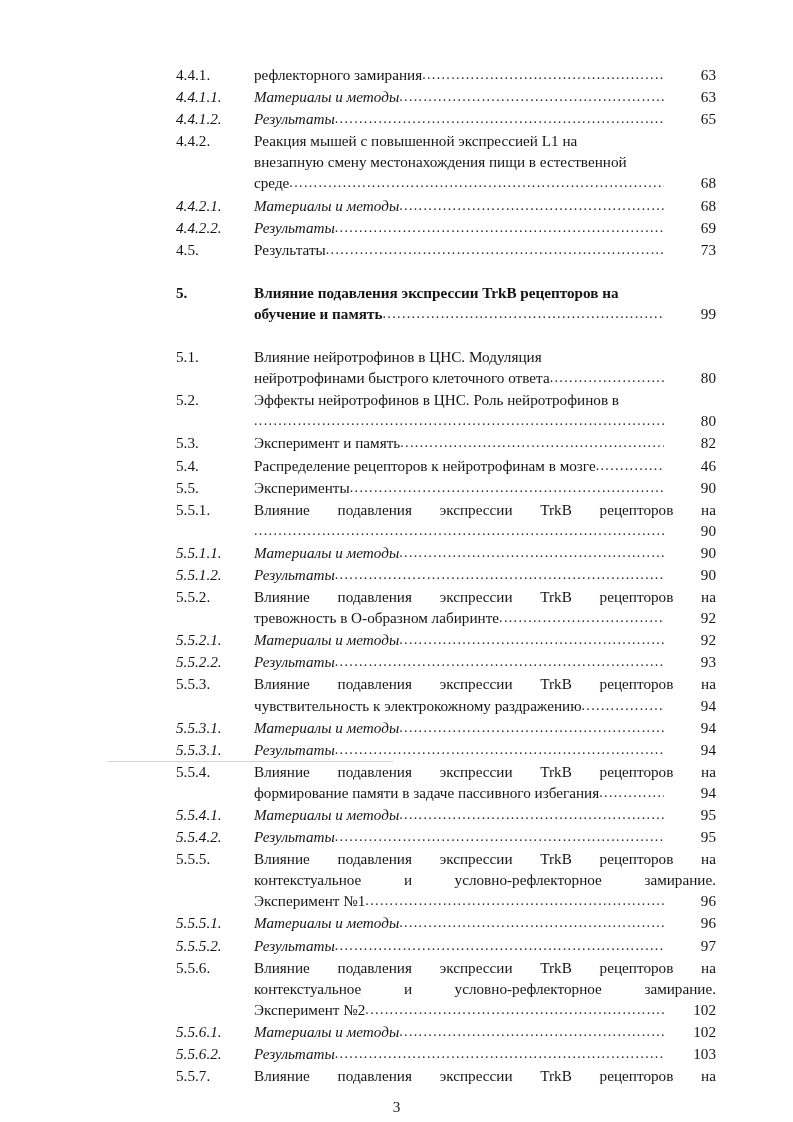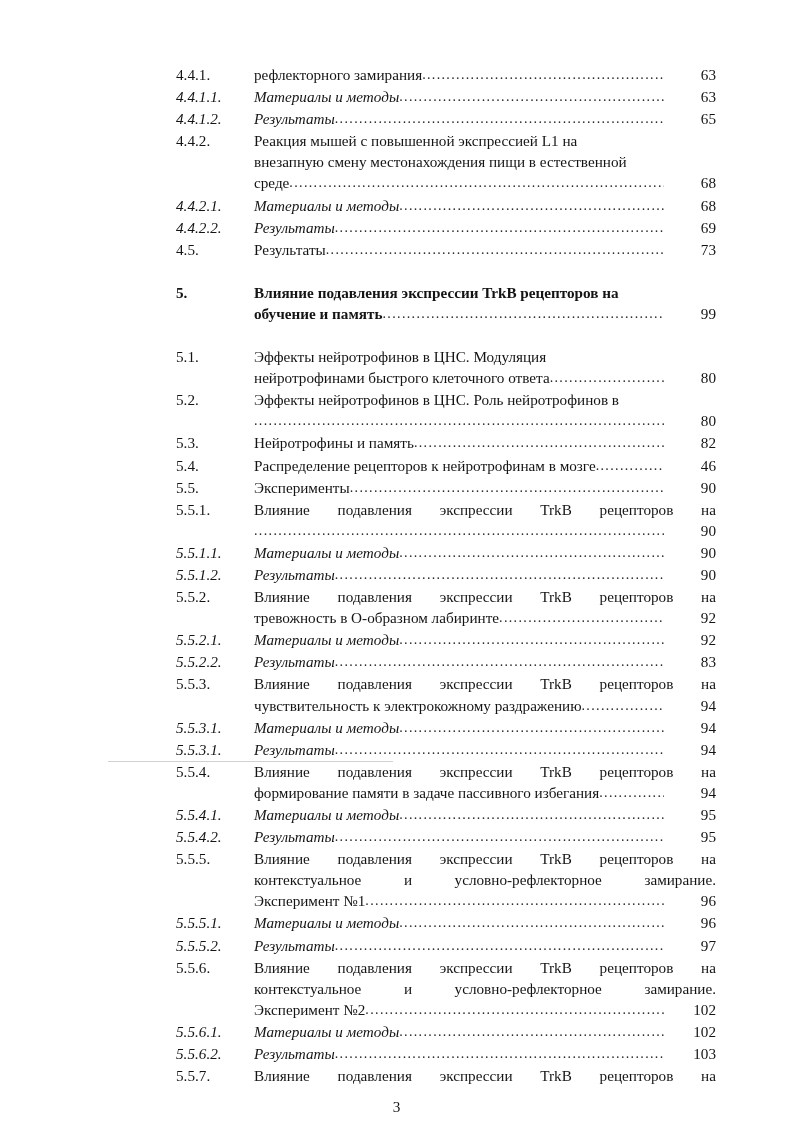--- a/index.html
+++ b/index.html
@@ -214,21 +214,21 @@
             <span class="leader">.......................................................................................................................</span>
             <span class="pg">99</span>
           </span>
         </span>
       </div>
       <div class="gap"></div>
       <div class="entry">
         <span class="num">5.1.</span>
         <span class="body">
           <span class="tline">
-            <span class="txt">Эффекты нейротрофинов в ЦНС. Модуляция</span>
+            <span class="txt">Влияние нейротрофинов в ЦНС. Модуляция</span>
             <span class="pgspace"></span>
           </span>
           <span class="tline">
             <span class="txt">нейротрофинами быстрого клеточного ответа</span>
             <span class="leader">.......................................................................................................................</span>
             <span class="pg">80</span>
           </span>
         </span>
       </div>
       <div class="entry">
@@ -241,21 +241,21 @@
           <span class="tline">
             <span class="leader">.......................................................................................................................</span>
             <span class="pg">80</span>
           </span>
         </span>
       </div>
       <div class="entry">
         <span class="num">5.3.</span>
         <span class="body">
           <span class="tline">
-            <span class="txt">Нейротрофины и память</span>
+            <span class="txt">Эксперимент и память</span>
             <span class="leader">.......................................................................................................................</span>
             <span class="pg">82</span>
           </span>
         </span>
       </div>
       <div class="entry">
         <span class="num">5.4.</span>
         <span class="body">
           <span class="tline">
             <span class="txt">Распределение рецепторов к нейротрофинам в мозге</span>
@@ -324,21 +324,21 @@
             <span class="pg">92</span>
           </span>
         </span>
       </div>
       <div class="entry">
         <span class="num ital">5.5.2.2.</span>
         <span class="body">
           <span class="tline">
             <span class="txt ital">Результаты</span>
             <span class="leader">.......................................................................................................................</span>
-            <span class="pg">83</span>
+            <span class="pg">93</span>
           </span>
         </span>
       </div>
       <div class="entry">
         <span class="num">5.5.3.</span>
         <span class="body">
           <span class="tline just"><span class="txt">Влияние подавления экспрессии TrkB рецепторов на</span></span>
           <span class="tline">
             <span class="txt">чувствительность к электрокожному раздражению</span>
             <span class="leader">.......................................................................................................................</span>

